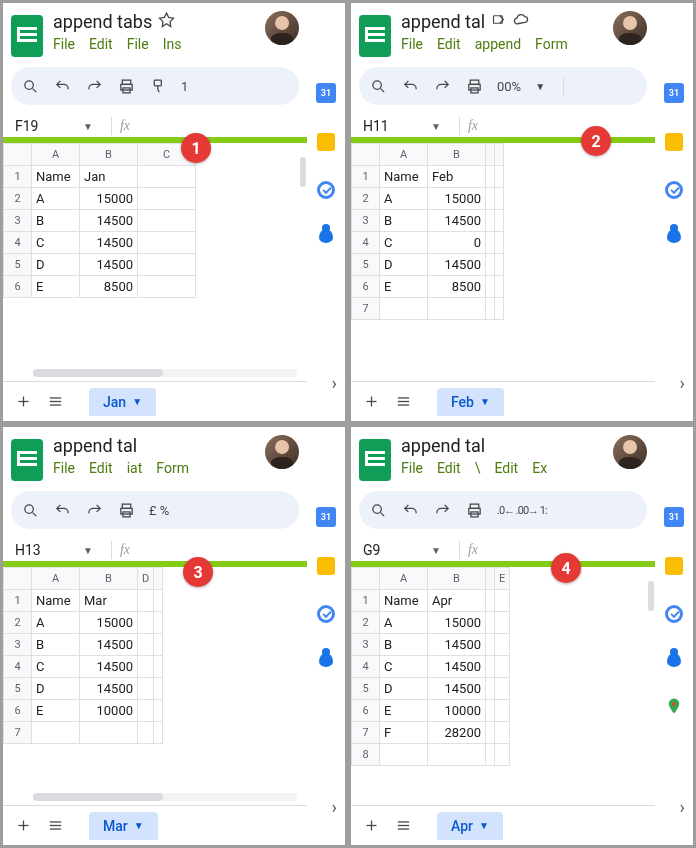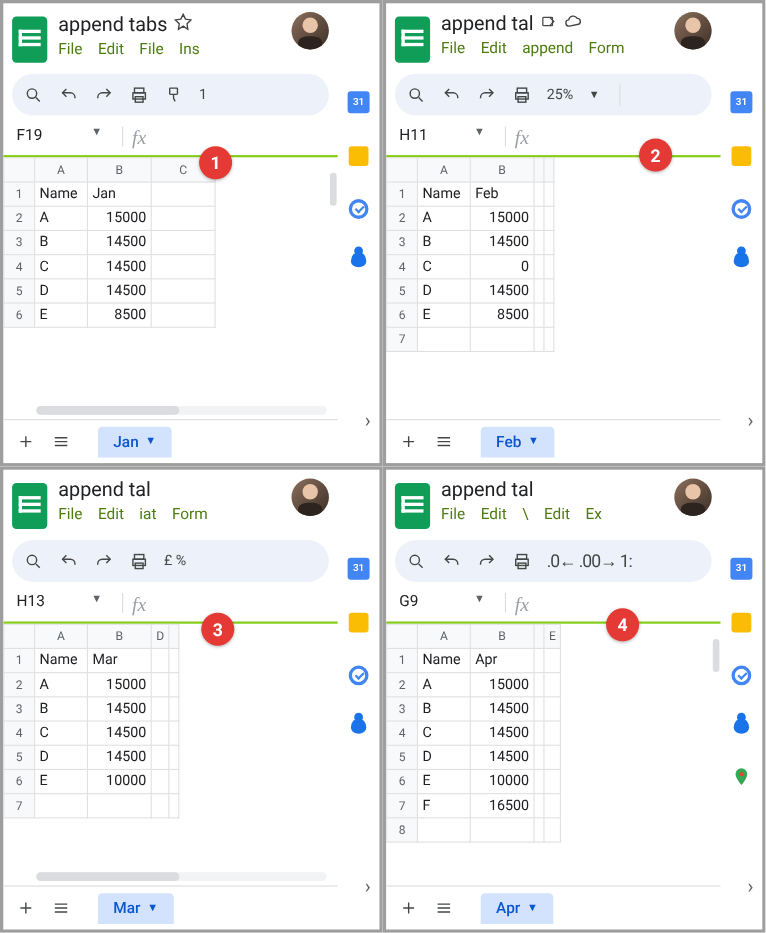--- a/index.html
+++ b/index.html
@@ -33,25 +33,25 @@
   .menubar span { cursor:pointer;}
   .avatar { width:34px; height:34px; border-radius:50%; background:linear-gradient(135deg,#8b6f5c 0%,#3d2f27 100%); flex-shrink:0; margin-left:auto; position:relative; overflow:hidden;}
   .avatar::after{content:""; position:absolute; width:14px; height:14px; background:#e8c5a8; border-radius:50%; top:5px; left:10px;}
   .avatar::before{content:""; position:absolute; width:22px; height:14px; background:#2d2420; border-radius:40% 40% 0 0; bottom:-2px; left:6px;}
   
   .toolbar { margin:6px 8px; background:#edf2fa; border-radius:24px; height:38px; display:flex; align-items:center; padding:0 10px; gap:14px; color:#444746; overflow:hidden; white-space:nowrap;}
   .tb-ic { width:18px; height:18px; display:inline-flex; align-items:center; justify-content:center; cursor:pointer; font-size:17px;}
   .tb-txt { font-size:13px; color:#444746;}
   .tb-drop { font-size:10px; color:#444746;}
   
-  .namebox-row { display:flex; align-items:flex-start; height:28px; border-bottom:2px solid #84cc16; margin-top:4px; padding:0 4px;}
+  .namebox-row { display:flex; align-items:center; height:28px; border-bottom:6px solid #84cc16; margin-top:4px; padding:0 4px;}
   .namebox { width:72px; font-size:14px; color:#202124; padding-left:8px;}
   .nb-drop { font-size:10px; color:#5f6368; padding:0 10px 0 4px; cursor:pointer;}
   .nb-sep { width:1px; height:18px; background:#dadce0; margin:0 8px;}
-  .fx { font-style:italic; color:#9aa0a6; font-size:18px; font-family:serif;}
+  .fx { font-style:italic; color:#9aa0a6; font-size:14px; font-family:serif;}
   
   .sheet { flex:1; overflow:hidden; position:relative; }
   .sheet table { border-collapse:collapse; font-size:13px; color:#202124;}
   .sheet th, .sheet td { border:1px solid #e0e0e0; height:22px; text-align:left; padding:0 4px; background:#fff;}
   .sheet th { background:#f8f9fa; color:#5f6368; font-weight:400; text-align:center; font-size:11px;}
   .sheet .rownum { background:#f8f9fa; color:#5f6368; text-align:center; width:28px; font-size:11px;}
   .sheet .colA { width:48px;}
   .sheet .colB { width:58px;}
   .sheet .colC { width:58px;}
   .corner { background:#f8f9fa !important;}
@@ -258,21 +258,21 @@
               <path d="M20 9H10a6 6 0 00-6 6v1"></path>
             </svg>
           </span>
           <span class="tb-ic">
             <svg class="ico" viewBox="0 0 24 24">
               <rect x="6" y="3" width="12" height="6"></rect>
               <rect x="4" y="9" width="16" height="8"></rect>
               <rect x="7" y="14" width="10" height="7"></rect>
             </svg>
           </span>
-          <span class="tb-txt">25%</span>
+          <span class="tb-txt">00%</span>
           <span class="tb-drop">▼</span>
           <span style="width:1px;height:20px;background:#dadce0;margin-left:4px"></span>
         </div>
         <div class="namebox-row">
           <span class="namebox">H11</span>
           <span class="nb-drop">▼</span>
           <span class="nb-sep"></span>
           <span class="fx">fx</span>
         </div>
         <div class="sheet">
@@ -548,21 +548,21 @@
               <path d="M20 9H10a6 6 0 00-6 6v1"></path>
             </svg>
           </span>
           <span class="tb-ic">
             <svg class="ico" viewBox="0 0 24 24">
               <rect x="6" y="3" width="12" height="6"></rect>
               <rect x="4" y="9" width="16" height="8"></rect>
               <rect x="7" y="14" width="10" height="7"></rect>
             </svg>
           </span>
-          <span class="tb-txt" style="font-size:16px;letter-spacing:-1px">.0←  .00→  1:</span>
+          <span class="tb-txt" style="font-size:11px;letter-spacing:-1px">.0←  .00→  1:</span>
         </div>
         <div class="namebox-row">
           <span class="namebox">G9</span>
           <span class="nb-drop">▼</span>
           <span class="nb-sep"></span>
           <span class="fx">fx</span>
         </div>
         <div class="sheet">
           <table>
             <tbody>
@@ -611,21 +611,21 @@
               <tr>
                 <td class="rownum">6</td>
                 <td>E</td>
                 <td class="num">10000</td>
                 <td></td>
                 <td></td>
               </tr>
               <tr>
                 <td class="rownum">7</td>
                 <td>F</td>
-                <td class="num">16500</td>
+                <td class="num">28200</td>
                 <td></td>
                 <td></td>
               </tr>
               <tr>
                 <td class="rownum">8</td>
                 <td></td>
                 <td></td>
                 <td></td>
                 <td></td>
               </tr>

